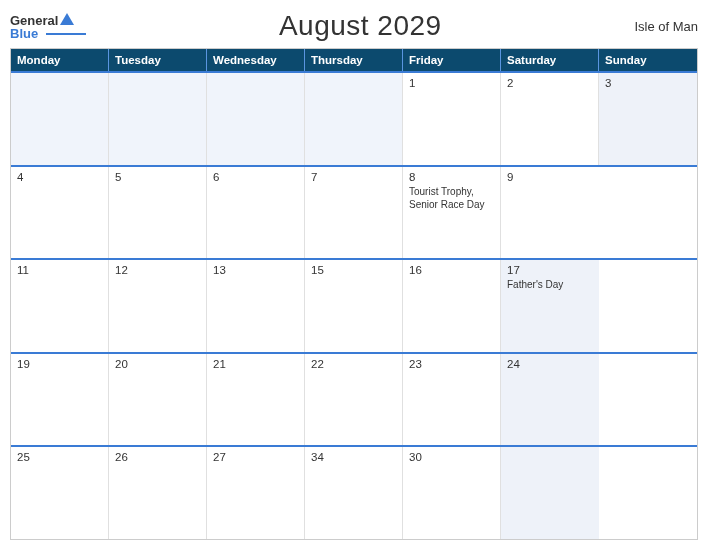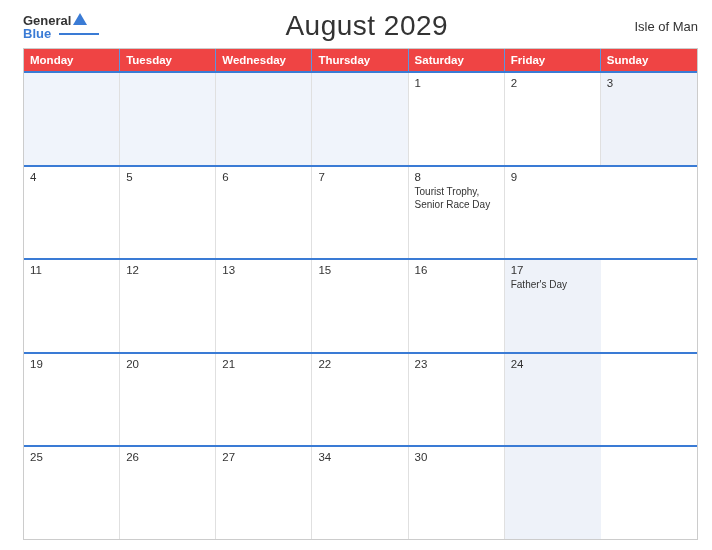--- a/index.html
+++ b/index.html
@@ -6,21 +6,21 @@
     body {
       width: 712px;
       height: 550px;
       font-family: Arial, sans-serif;
       background: #fff;
       overflow: hidden;
     }
     .page {
       width: 712px;
       height: 550px;
-      padding: 10px 14px 10px 23px;
+      padding: 10px 14px 10px 10px;
       display: flex;
       flex-direction: column;
     }
     
     .header {
       display: flex;
       align-items: center;
       justify-content: space-between;
       margin-bottom: 6px;
     }
@@ -78,21 +78,21 @@
     
     .calendar {
       flex: 1;
       display: flex;
       flex-direction: column;
       border: 1px solid #ccc;
     }
     .cal-header-row {
       display: grid;
       grid-template-columns: repeat(7, 1fr);
-      background: #ef4444;
+      background: #0c4a6e;
     }
     .cal-header-cell {
       color: #fff;
       font-size: 11.5px;
       font-weight: bold;
       padding: 5px 6px;
       border-right: 1px solid #5a95e0;
       text-align: left;
     }
     .cal-header-cell:last-child {
@@ -170,22 +170,22 @@
     <div class="region-label">Isle of Man</div>
   </div>
 
   <div class="calendar">
 
     <div class="cal-header-row">
     <div class="cal-header-cell">Monday</div>
         <div class="cal-header-cell">Tuesday</div>
         <div class="cal-header-cell">Wednesday</div>
         <div class="cal-header-cell">Thursday</div>
+        <div class="cal-header-cell">Friday</div>
         <div class="cal-header-cell">Saturday</div>
-        <div class="cal-header-cell">Friday</div>
         <div class="cal-header-cell">Sunday</div>
       </div>
 
     <div class="cal-body">
     <div class="cal-week">
           <div class="cal-cell empty shaded"></div>
           <div class="cal-cell empty shaded"></div>
           <div class="cal-cell empty shaded"></div>
           <div class="cal-cell empty shaded"></div>
           <div class="cal-cell">

